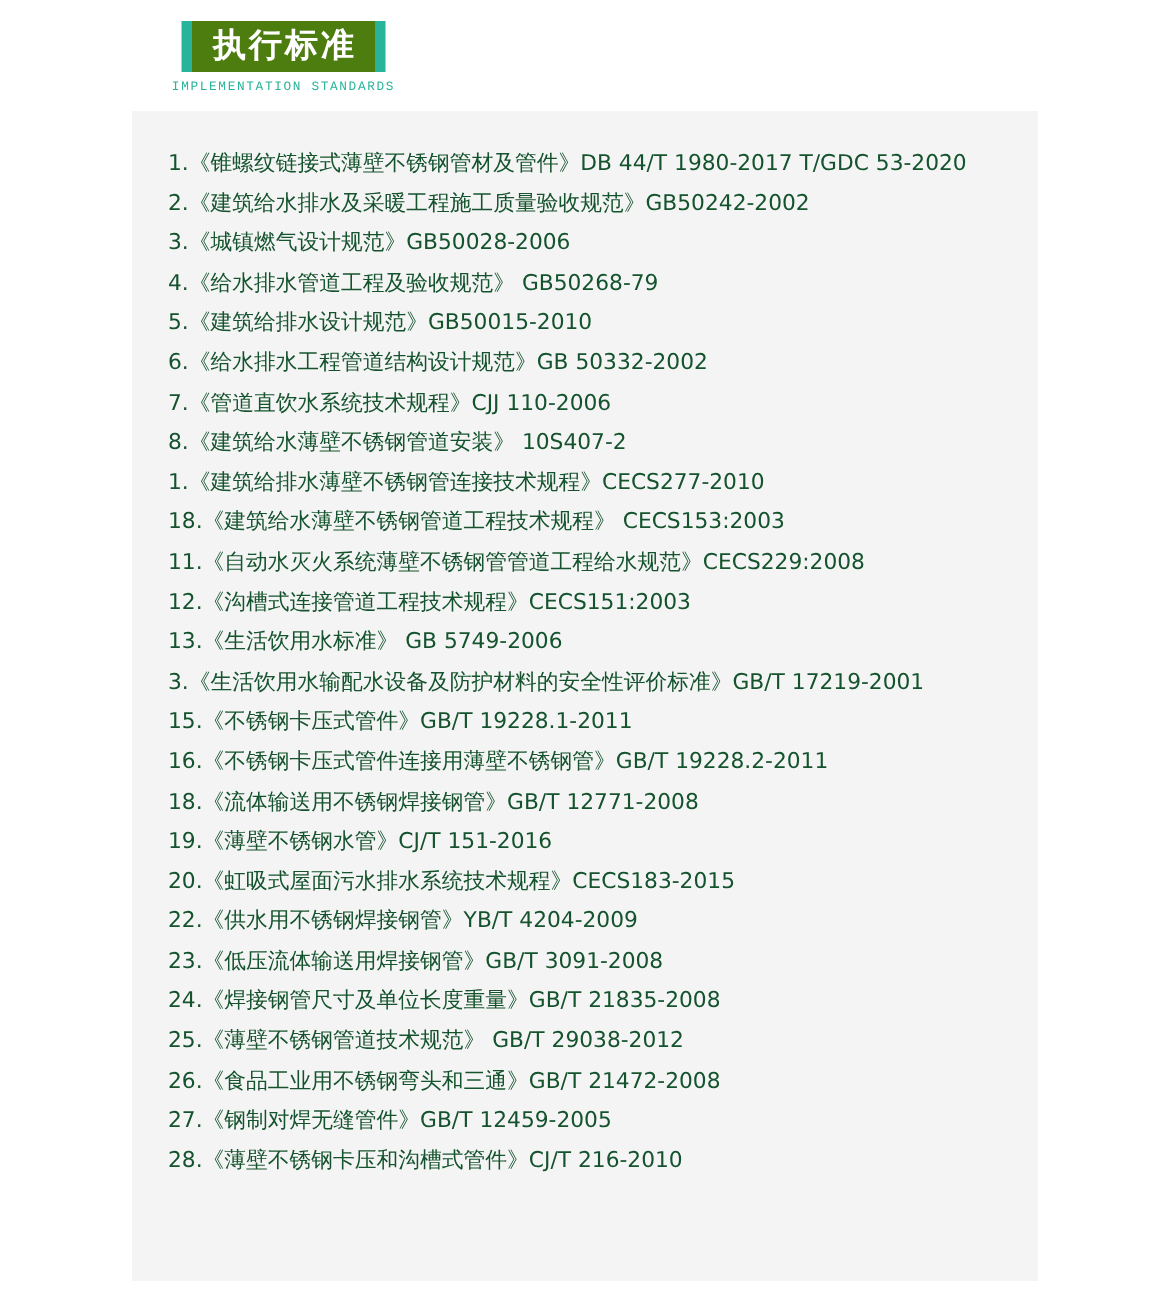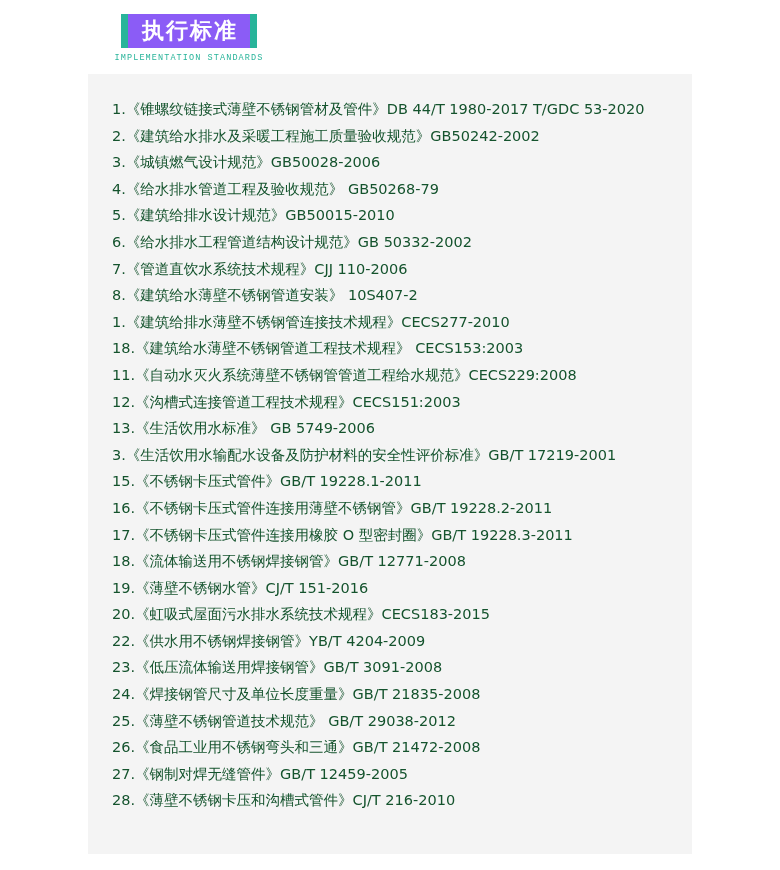--- a/index.html
+++ b/index.html
@@ -33,21 +33,21 @@
     display: flex;
     align-items: stretch;
     justify-content: center;
     height: 34px;
   }
   .badge-bar {
     width: 7px;
     background: #28b49a;
   }
   .badge-main {
-    background: #8b5cf6;
+    background: #4d7c0f;
     color: #ffffff;
     font-size: 22px;
     font-weight: bold;
     letter-spacing: 2px;
     padding: 4px 12px 4px 14px;
     line-height: 26px;
     display: flex;
     align-items: center;
     font-family: "DejaVu Sans", "Liberation Sans", sans-serif;
   }
@@ -108,21 +108,20 @@
       <div class="item">7.《管道直饮水系统技术规程》CJJ 110-2006</div>
       <div class="item">8.《建筑给水薄壁不锈钢管道安装》 10S407-2</div>
       <div class="item">1.《建筑给排水薄壁不锈钢管连接技术规程》CECS277-2010</div>
       <div class="item">18.《建筑给水薄壁不锈钢管道工程技术规程》 CECS153:2003</div>
       <div class="item">11.《自动水灭火系统薄壁不锈钢管管道工程给水规范》CECS229:2008</div>
       <div class="item">12.《沟槽式连接管道工程技术规程》CECS151:2003</div>
       <div class="item">13.《生活饮用水标准》 GB 5749-2006</div>
       <div class="item">3.《生活饮用水输配水设备及防护材料的安全性评价标准》GB/T 17219-2001</div>
       <div class="item">15.《不锈钢卡压式管件》GB/T 19228.1-2011</div>
       <div class="item">16.《不锈钢卡压式管件连接用薄壁不锈钢管》GB/T 19228.2-2011</div>
-      <div class="item">17.《不锈钢卡压式管件连接用橡胶 O 型密封圈》GB/T 19228.3-2011</div>
       <div class="item">18.《流体输送用不锈钢焊接钢管》GB/T 12771-2008</div>
       <div class="item">19.《薄壁不锈钢水管》CJ/T 151-2016</div>
       <div class="item">20.《虹吸式屋面污水排水系统技术规程》CECS183-2015</div>
       <div class="item">22.《供水用不锈钢焊接钢管》YB/T 4204-2009</div>
       <div class="item">23.《低压流体输送用焊接钢管》GB/T 3091-2008</div>
       <div class="item">24.《焊接钢管尺寸及单位长度重量》GB/T 21835-2008</div>
       <div class="item">25.《薄壁不锈钢管道技术规范》 GB/T 29038-2012</div>
       <div class="item">26.《食品工业用不锈钢弯头和三通》GB/T 21472-2008</div>
       <div class="item">27.《钢制对焊无缝管件》GB/T 12459-2005</div>
       <div class="item">28.《薄壁不锈钢卡压和沟槽式管件》CJ/T 216-2010</div>

